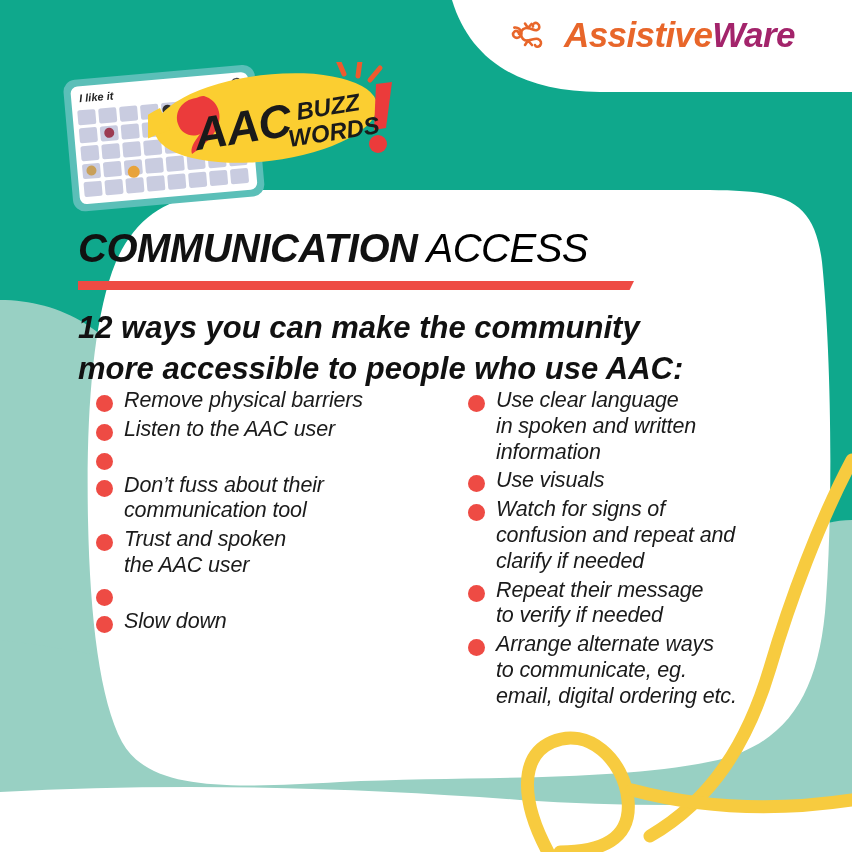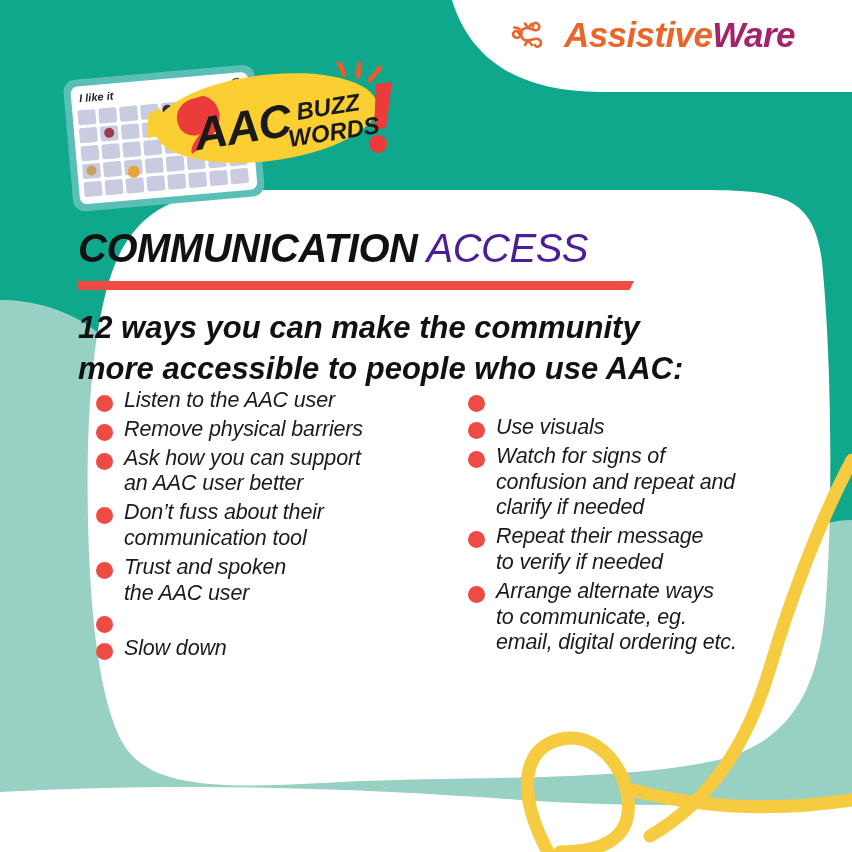--- a/index.html
+++ b/index.html
@@ -52,21 +52,21 @@
     transform:rotate(-9deg);letter-spacing:0px;line-height:1;
   }
 
   
   .card-title{
     position:absolute;left:78px;top:228px;
     font-size:40px;line-height:1;white-space:nowrap;
     z-index:30;
   }
   .t-bold{font-weight:bold;color:#111;letter-spacing:-0.5px;}
-  .t-light{font-weight:normal;color:#4c1d95;letter-spacing:-0.5px;}
+  .t-light{font-weight:normal;color:#000000;letter-spacing:-0.5px;}
 
   .title-rule{
     position:absolute;left:78px;top:281px;width:556px;height:9px;
     background:#EE4B44;z-index:30;
     clip-path:polygon(0 0,100% 0,99.2% 100%,0 100%);
   }
 
   .subtitle{
     position:absolute;left:78px;top:308px;width:620px;
     font-size:31px;font-weight:bold;color:#111;line-height:1.32;
@@ -246,30 +246,28 @@
   </div>
   <div class="title-rule"></div>
 
   <div class="subtitle">12 ways you can make the community more accessible to people who use AAC:</div>
 
   <div class="cols">
 
     <div class="col left">
       <div class="bullet">
         <span class="dot"></span>
+        <span class="btext">Remove physical barriers</span>
+      </div>
+      <div class="bullet">
+        <span class="dot"></span>
         <span class="btext">Listen to the AAC user</span>
       </div>
       <div class="bullet">
         <span class="dot"></span>
-        <span class="btext">Remove physical barriers</span>
-      </div>
-      <div class="bullet">
-        <span class="dot"></span>
-        <span class="btext">Ask how you can support
-an  AAC user better</span>
       </div>
       <div class="bullet">
         <span class="dot"></span>
         <span class="btext">Don’t fuss about their
 communication tool</span>
       </div>
       <div class="bullet">
         <span class="dot"></span>
         <span class="btext">Trust and spoken
 the AAC user</span>
@@ -279,20 +277,23 @@
       </div>
       <div class="bullet">
         <span class="dot"></span>
         <span class="btext">Slow down</span>
       </div>
     </div>
 
     <div class="col right">
       <div class="bullet">
         <span class="dot"></span>
+        <span class="btext">Use clear language
+in spoken and written
+information</span>
       </div>
       <div class="bullet">
         <span class="dot"></span>
         <span class="btext">Use visuals</span>
       </div>
       <div class="bullet">
         <span class="dot"></span>
         <span class="btext">Watch for signs of
 confusion and repeat and
 clarify if needed</span>

